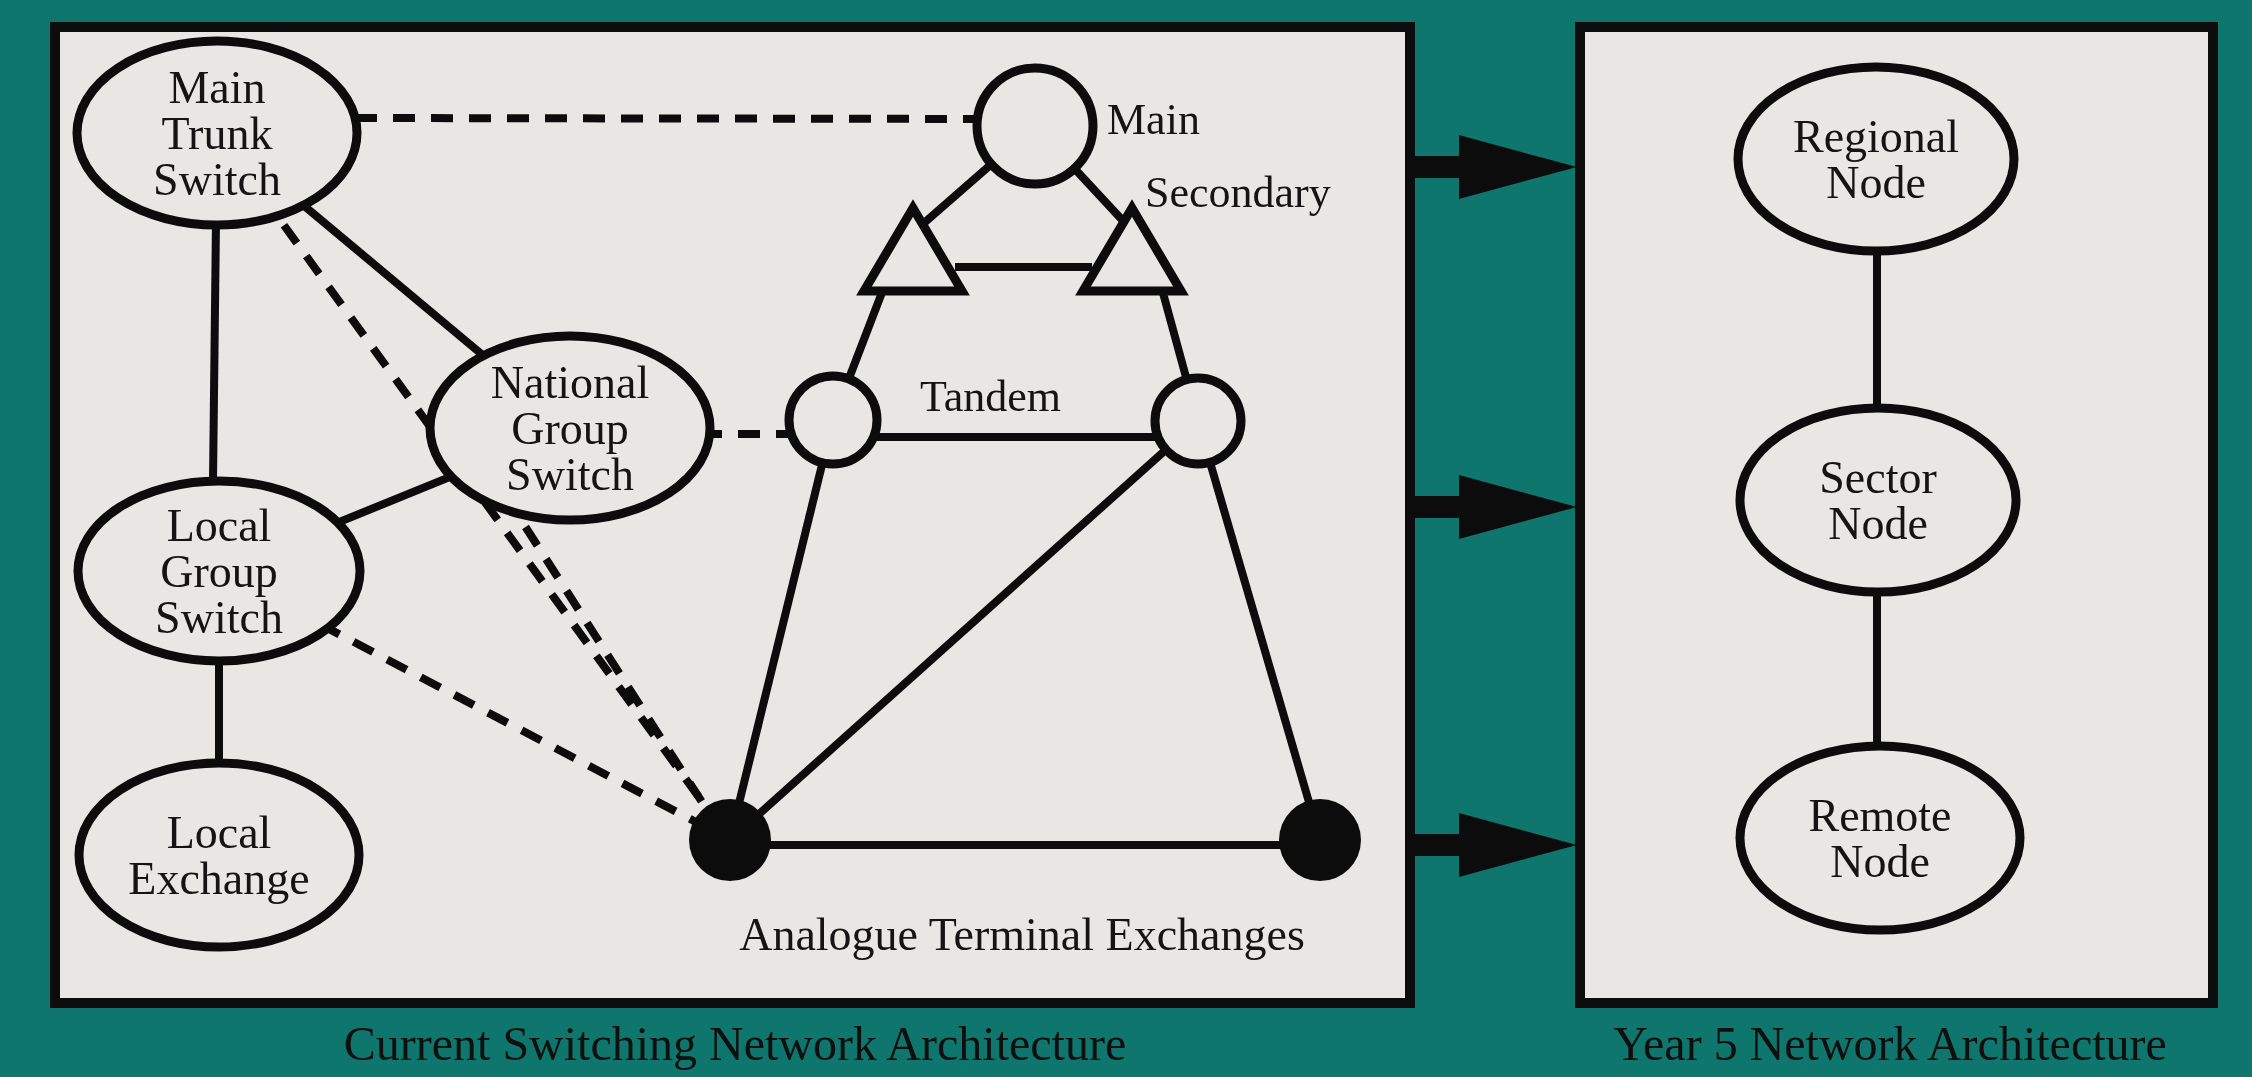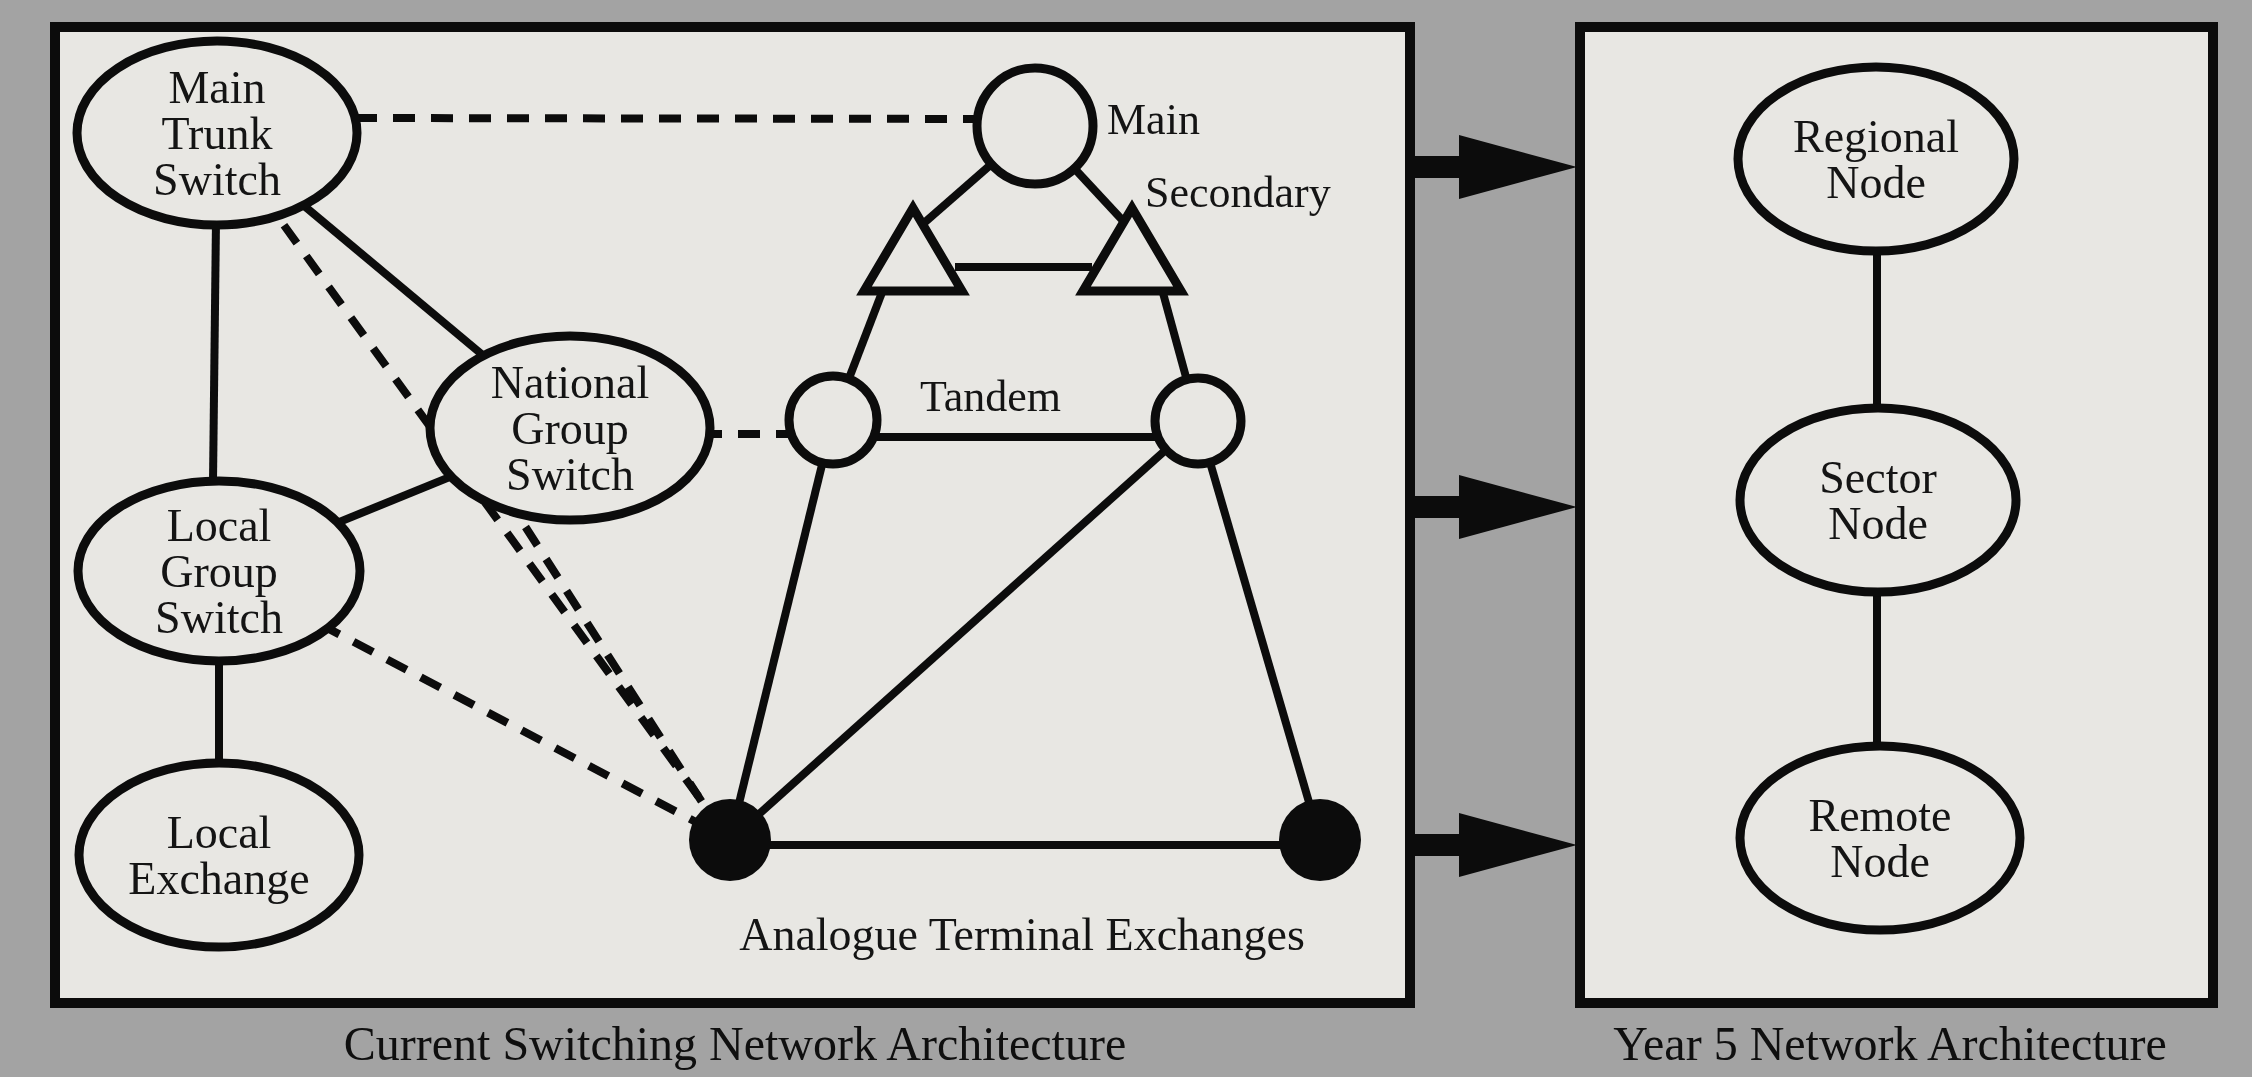--- a/index.html
+++ b/index.html
@@ -5,21 +5,21 @@
   html, body {
     margin: 0;
     padding: 0;
     background: #fdfcf9;
     font-family: "Liberation Serif", "DejaVu Serif", serif;
   }
   #stage {
     position: relative;
     width: 2252px;
     height: 1077px;
-    background: #a3a3a3;
+    background: #0f766e;
     overflow: hidden;
   }
   #diagram-svg {
     position: absolute;
     left: 0;
     top: 0;
     width: 2252px;
     height: 1077px;
   }
   .node-line {

